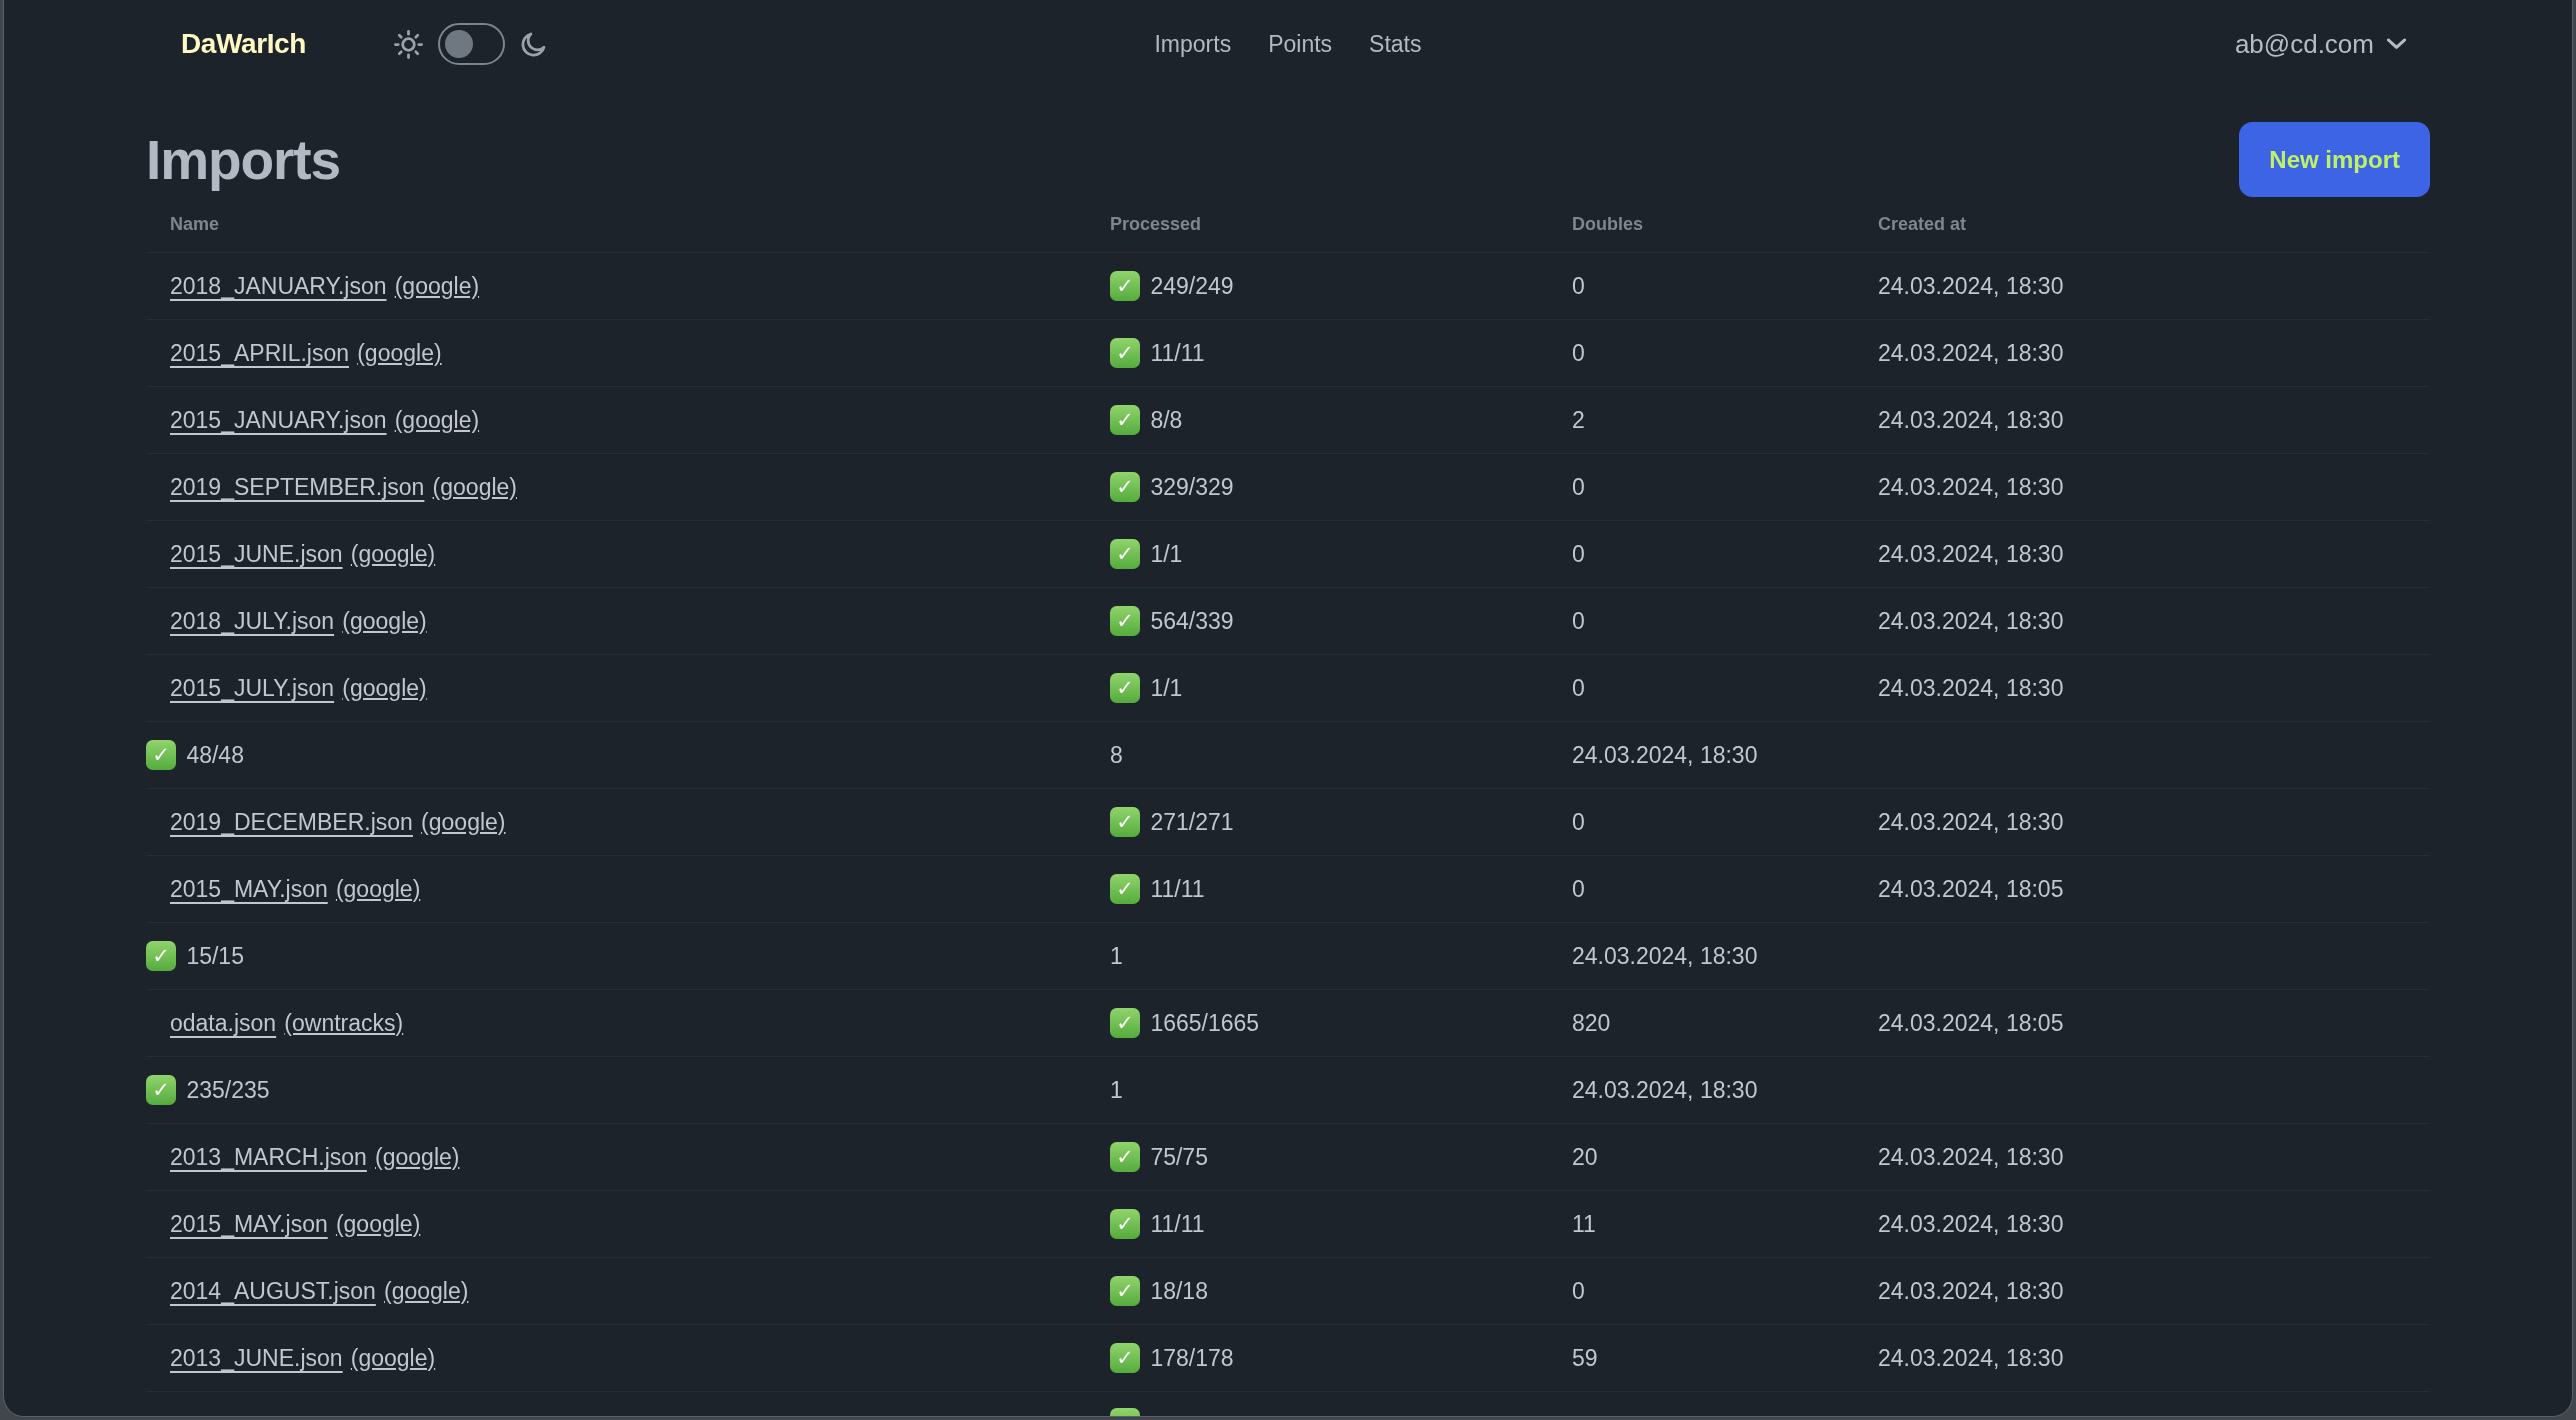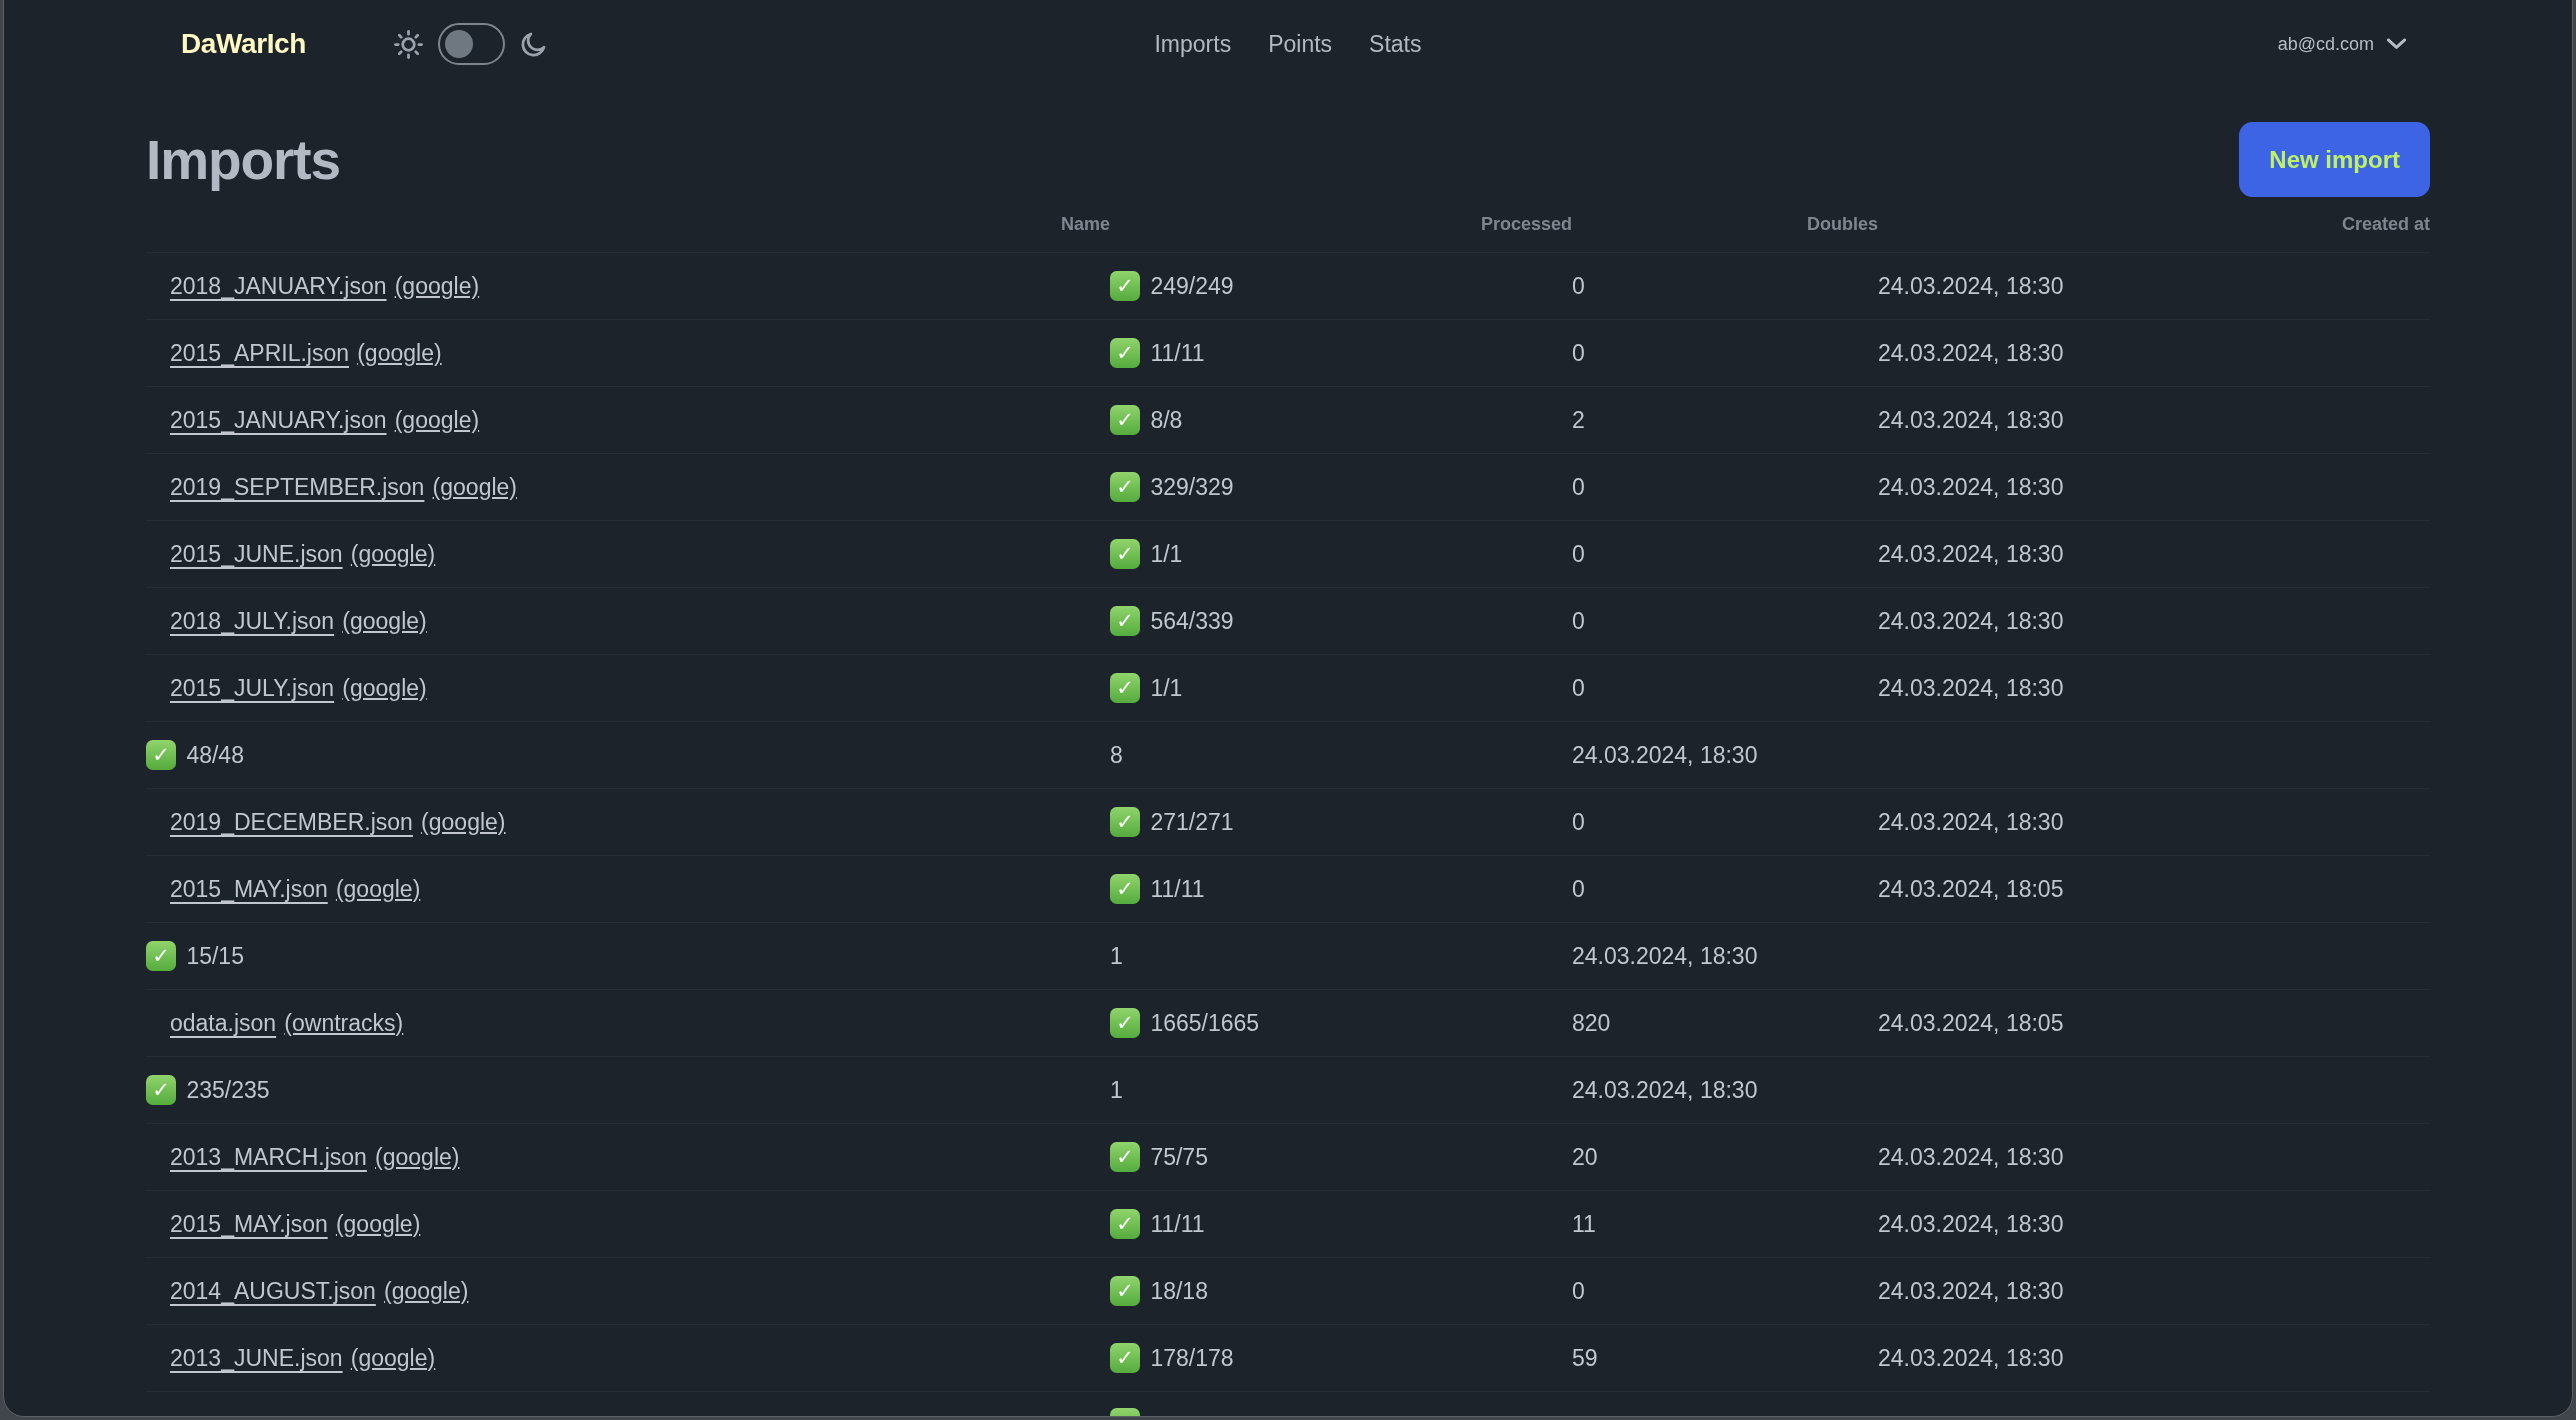--- a/index.html
+++ b/index.html
@@ -71,21 +71,21 @@
     cursor: pointer;
     white-space: nowrap;
   }
   .account {
     margin-left: auto;
     display: flex;
     align-items: center;
     gap: 12px;
     cursor: pointer;
   }
-  .account-email { font-size: 18px; color: #b6bcc4; white-space: nowrap; }
+  .account-email { font-size: 26px; color: #b6bcc4; white-space: nowrap; }
   
   .container { margin: 0 142px; }
   .page-header {
     margin-top: 34px;
     display: flex;
     justify-content: space-between;
     align-items: center;
   }
   .page-title {
     font-size: 55px;
@@ -112,21 +112,20 @@
     display: grid;
     grid-template-columns: 964px 462px 306px 1fr;
     align-items: center;
   }
   .thead { height: 55px; }
   .th {
     font-size: 18px;
     font-weight: 700;
     color: #7f868f;
     white-space: nowrap;
-    text-align: right;
   }
   .th:first-child, .name-cell { padding-left: 24px; }
   .row {
     height: 67px;
     border-top: 0.7px solid #262d35;
   }
   .cell { font-size: 23px; color: #c2c7cf; white-space: nowrap; }
   .file-link {
     color: #c2c7cf;
     text-decoration: underline;

